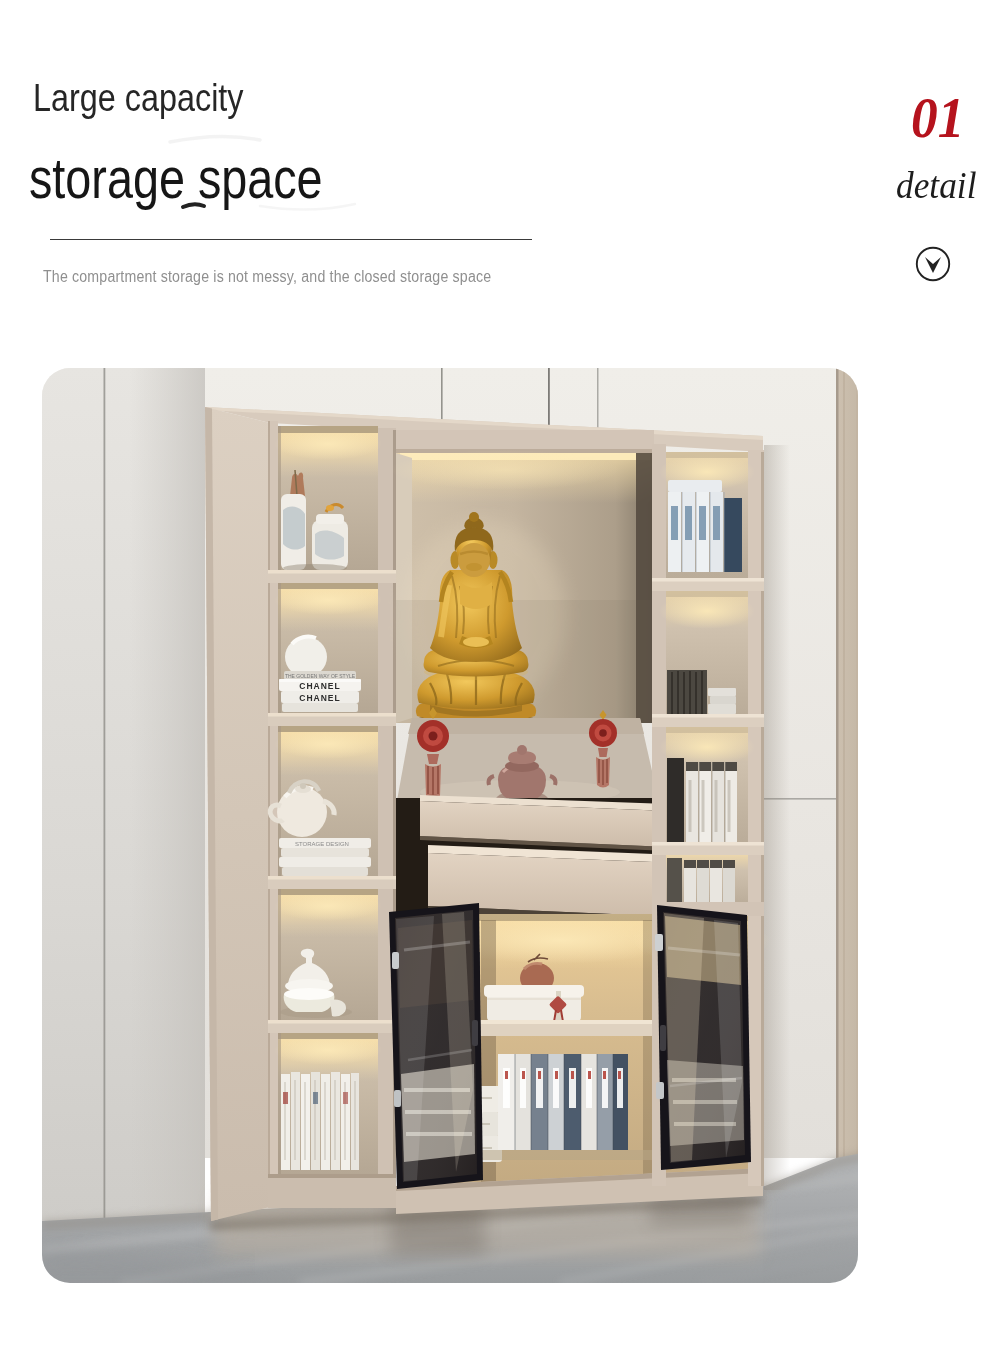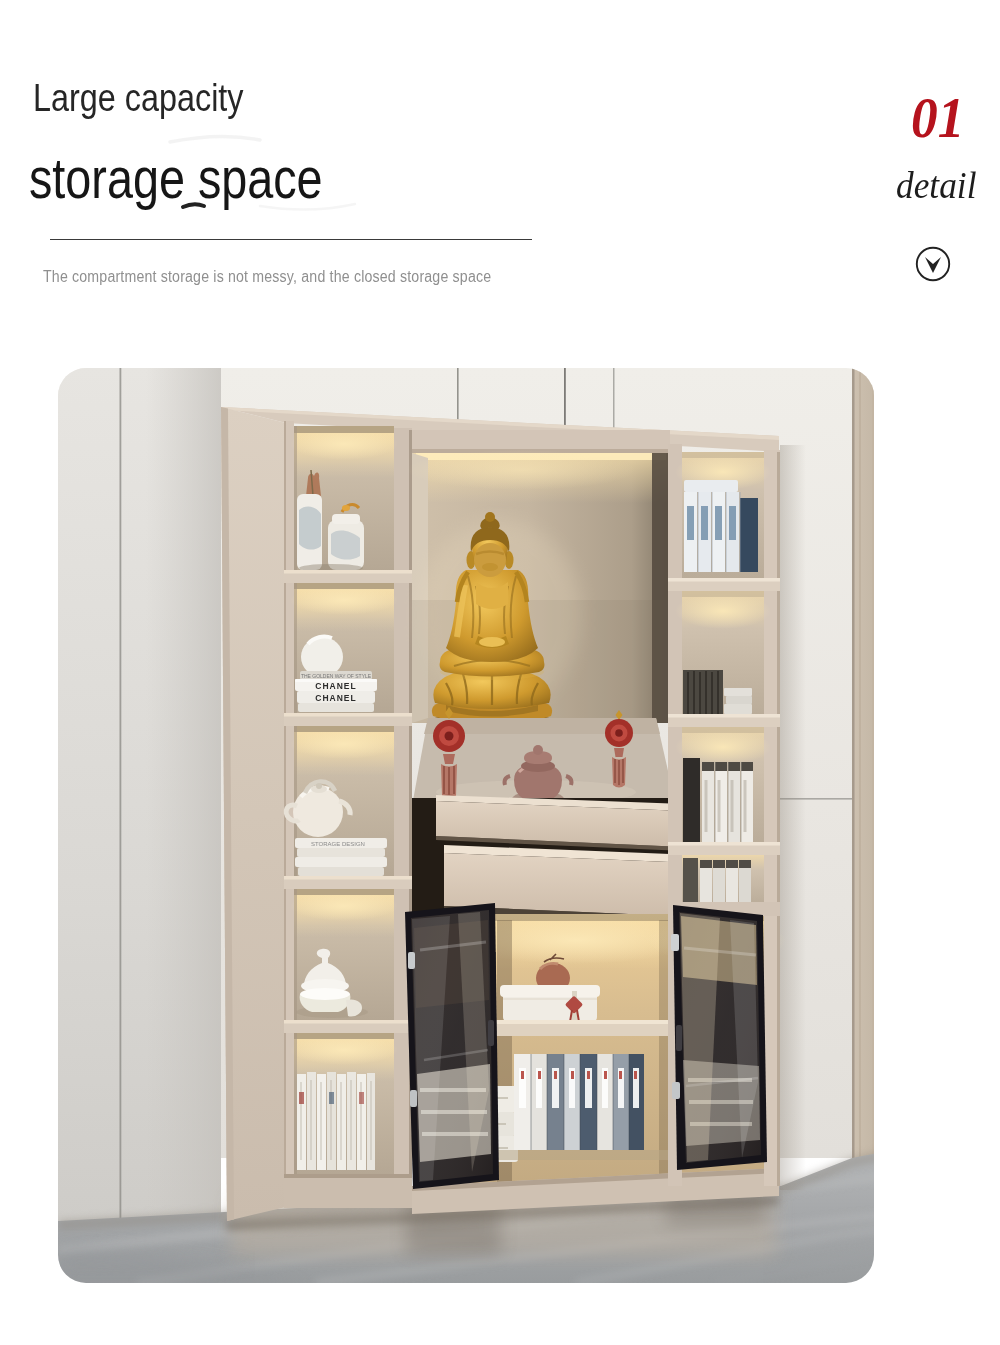--- a/index.html
+++ b/index.html
@@ -3,21 +3,21 @@
 <meta charset="utf-8">
 <style>
   html,body{margin:0;padding:0;background:#ffffff;}
   body{width:1000px;height:1345px;position:relative;font-family:"Liberation Sans",sans-serif;overflow:hidden;}
   .t1{position:absolute;left:33px;top:76px;font-size:39px;font-weight:500;color:#262626;letter-spacing:0px;transform:scaleX(0.83);transform-origin:left top;white-space:nowrap;}
   .t2{position:absolute;left:29px;top:145px;font-size:57px;font-weight:500;color:#161616;letter-spacing:0px;transform:scaleX(0.82);transform-origin:left top;white-space:nowrap;}
   .hr1{position:absolute;left:50px;top:239px;width:482px;height:1px;background:#3a3a3a;}
   .t3{position:absolute;left:43px;top:268px;font-size:16px;color:#8f8f8f;letter-spacing:0.2px;transform:scaleX(0.885);transform-origin:left top;white-space:nowrap;}
   .n01{position:absolute;left:911px;top:84px;font-family:"Liberation Serif",serif;font-style:italic;font-weight:700;font-size:58px;color:#b5131d;transform:scaleX(0.92);transform-origin:left top;}
   .det{position:absolute;left:896px;top:163px;font-family:"Liberation Serif",serif;font-style:italic;font-weight:400;font-size:38px;color:#1d1d1d;transform:scaleX(0.93);transform-origin:left top;}
-  .photo{position:absolute;left:42px;top:368px;width:816px;height:915px;border-radius:28px;overflow:hidden;margin-left:16px;}
+  .photo{position:absolute;left:42px;top:368px;width:816px;height:915px;border-radius:28px;overflow:hidden;}
 </style>
 </head>
 <body>
 
 <div class="t1">Large capacity</div>
 
 <div class="t2">storage space</div>
 
 <svg style="position:absolute;left:150px;top:130px" width="260" height="90" viewBox="0 0 260 90">
 <path d="M33 77 Q44 72 54 76" stroke="#222222" stroke-width="4" fill="none" stroke-linecap="round"></path>

